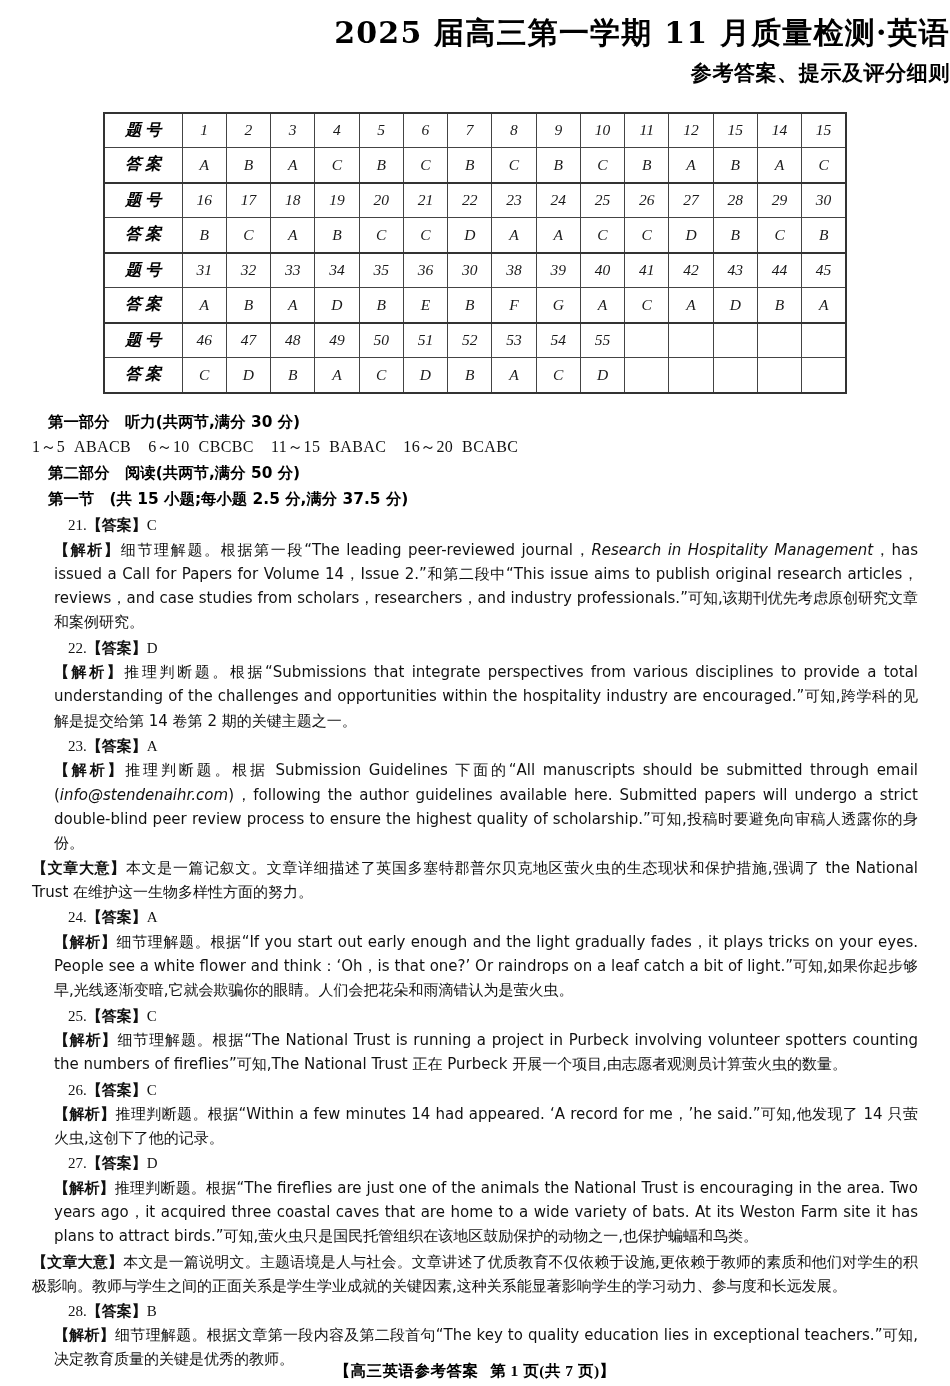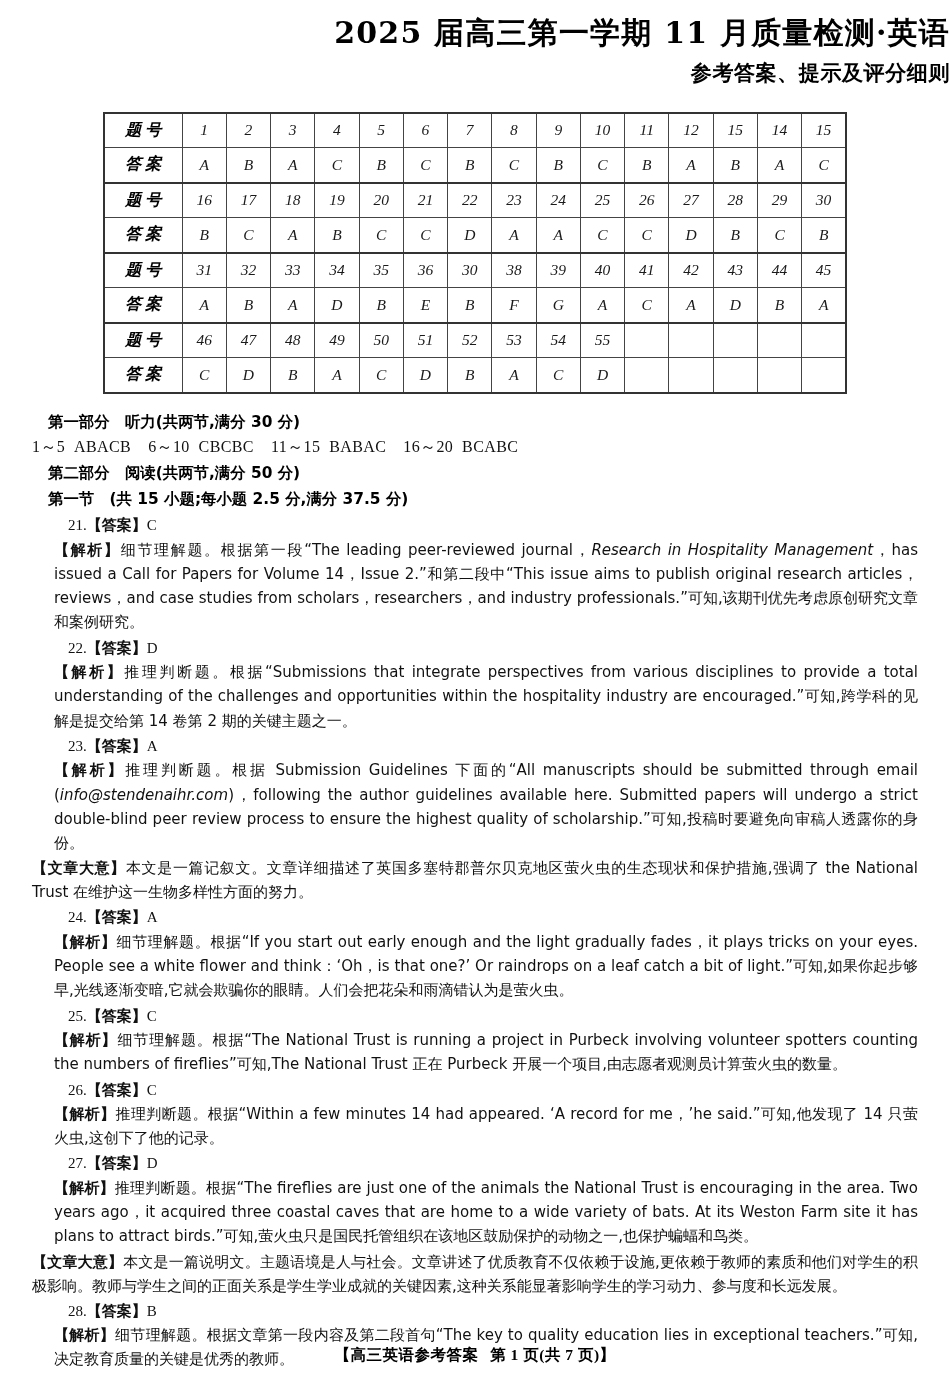--- a/index.html
+++ b/index.html
@@ -128,21 +128,21 @@
     font-weight: 700;
   }
   .q-exp .ital {
     font-style: italic;
   }
 
   
   .doc-footer {
     position: absolute;
     left: 0; right: 0;
-    bottom: 20px;
+    bottom: 4px;
     text-align: center;
     font-family: "DejaVu Sans", "Liberation Sans", sans-serif;
     font-weight: 700;
     font-size: 15.5px;
     letter-spacing: 0.5px;
     color: #000;
     margin-top: 32px;
   }
   .doc-footer .pg {
     font-family: "Liberation Serif", "DejaVu Serif", serif;

